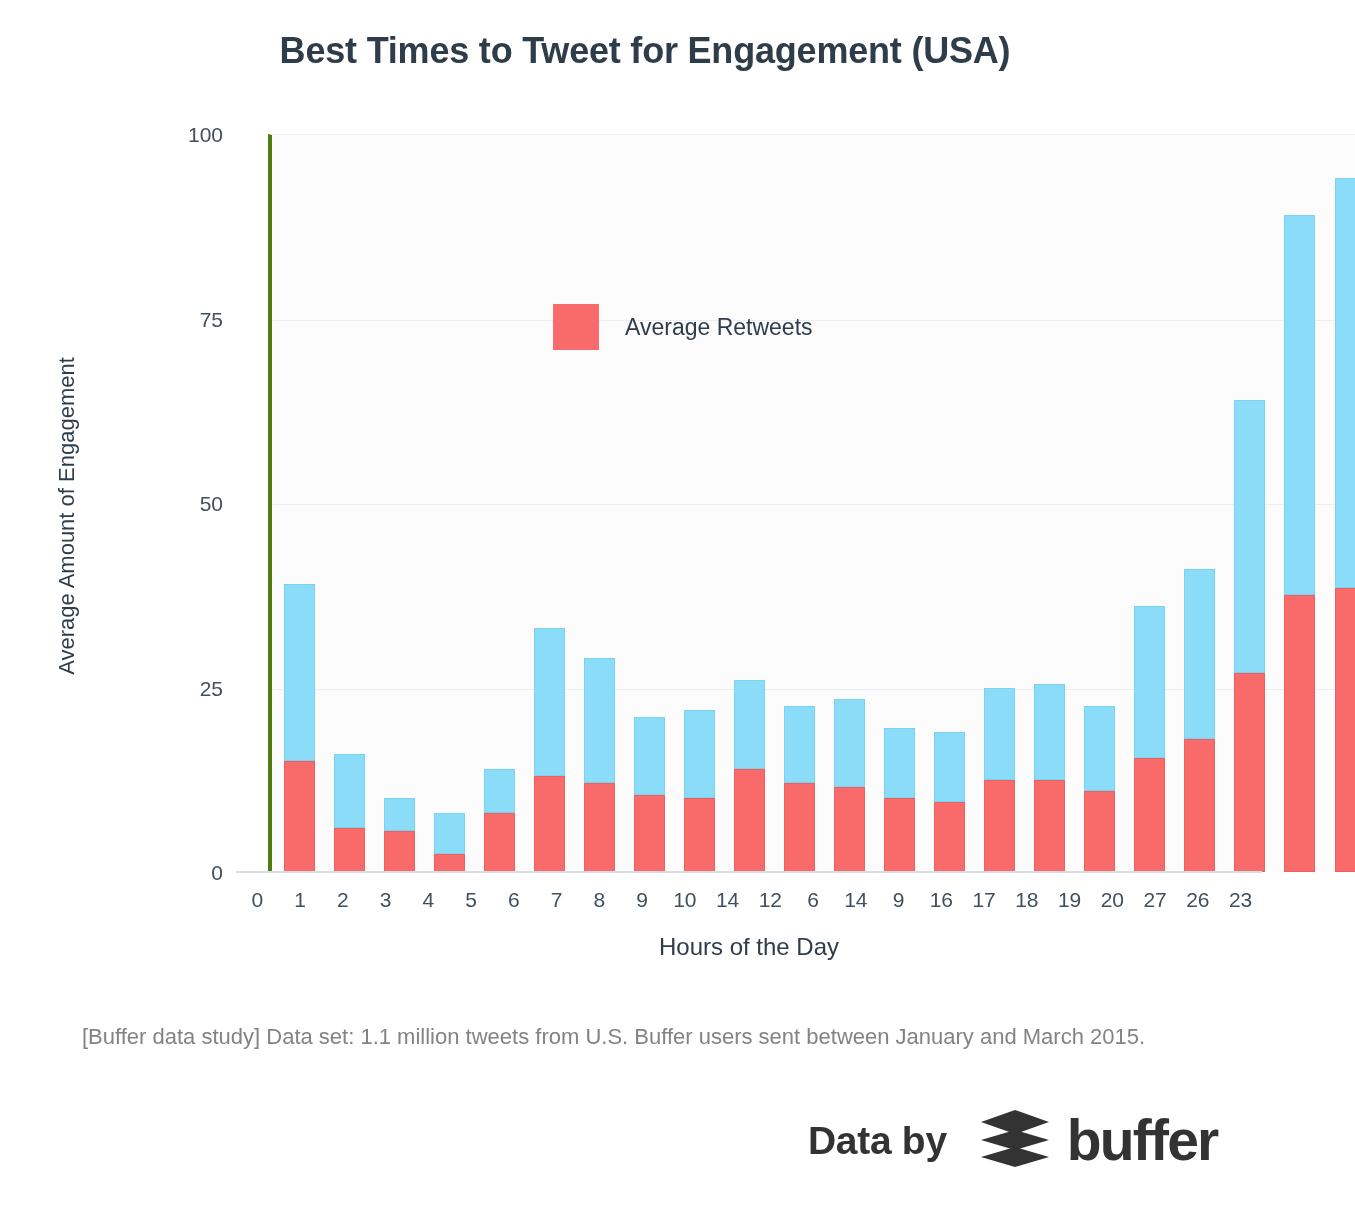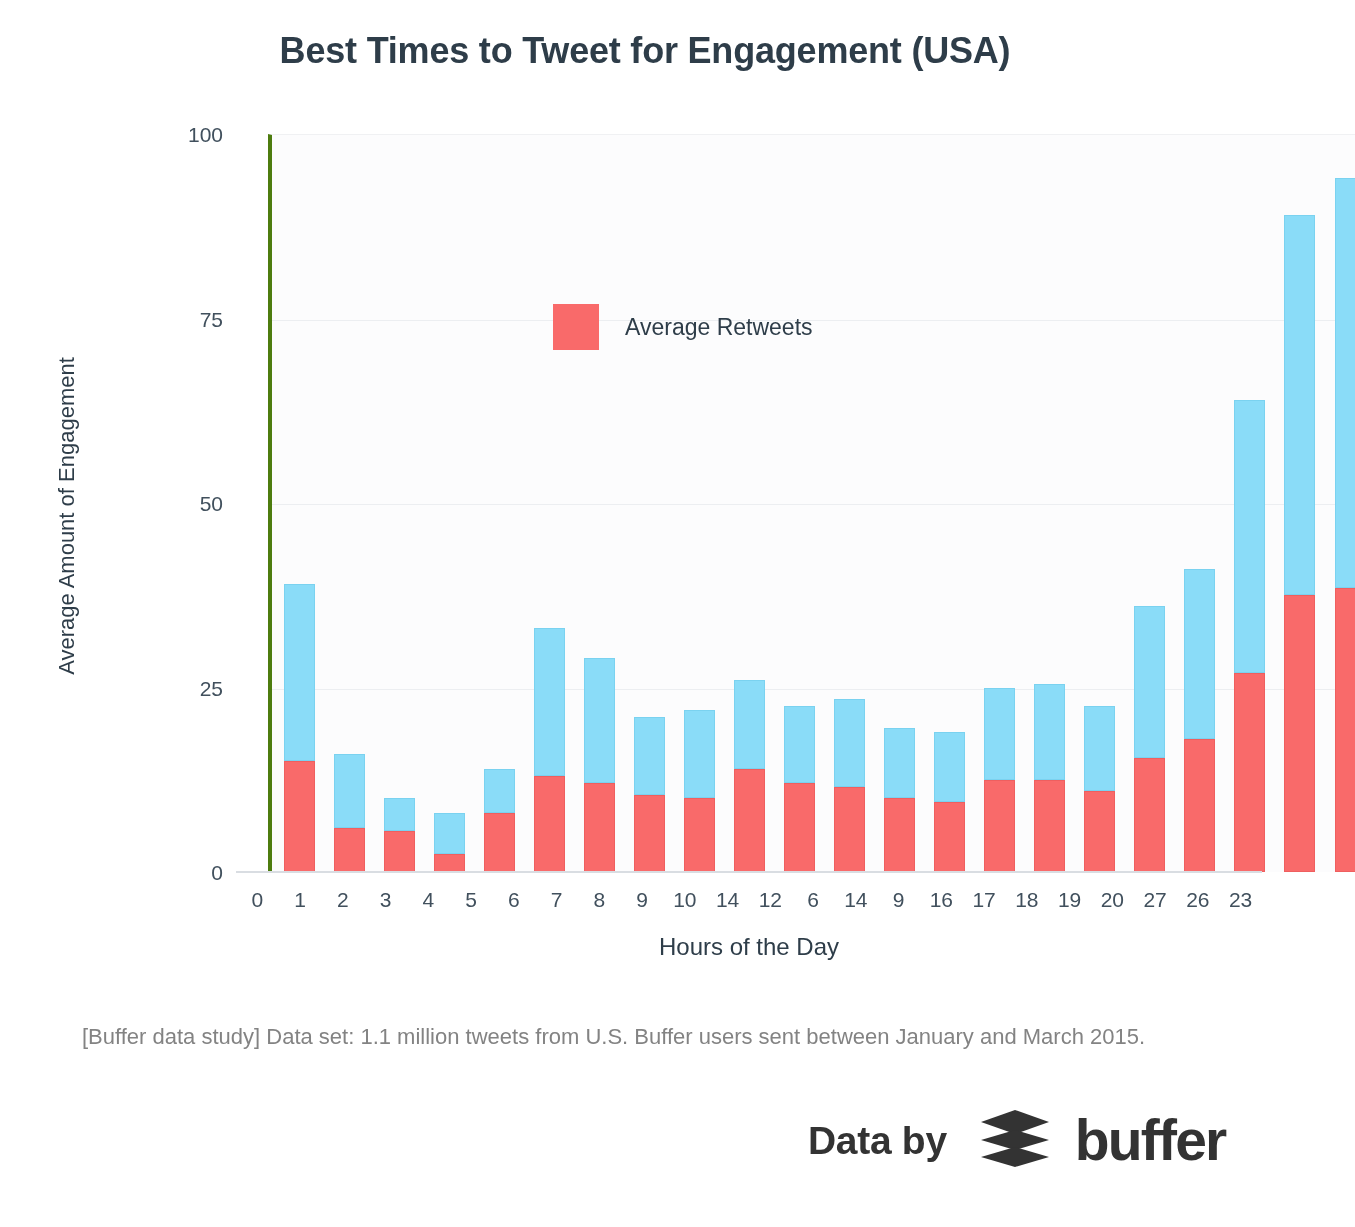--- a/index.html
+++ b/index.html
@@ -191,21 +191,21 @@
     font-size: 39px;
     font-weight: bold;
     color: #333333;
     letter-spacing: -0.3px;
   }
   #buffer-logo-icon {
     margin-left: 34px;
     margin-top: 3px;
   }
   #buffer-wordmark {
-    margin-left: 26px;
+    margin-left: 18px;
     font-size: 57px;
     font-weight: bold;
     color: #333333;
     letter-spacing: -1.8px;
     line-height: 1;
   }
 </style>
 </head>
 <body>
 

